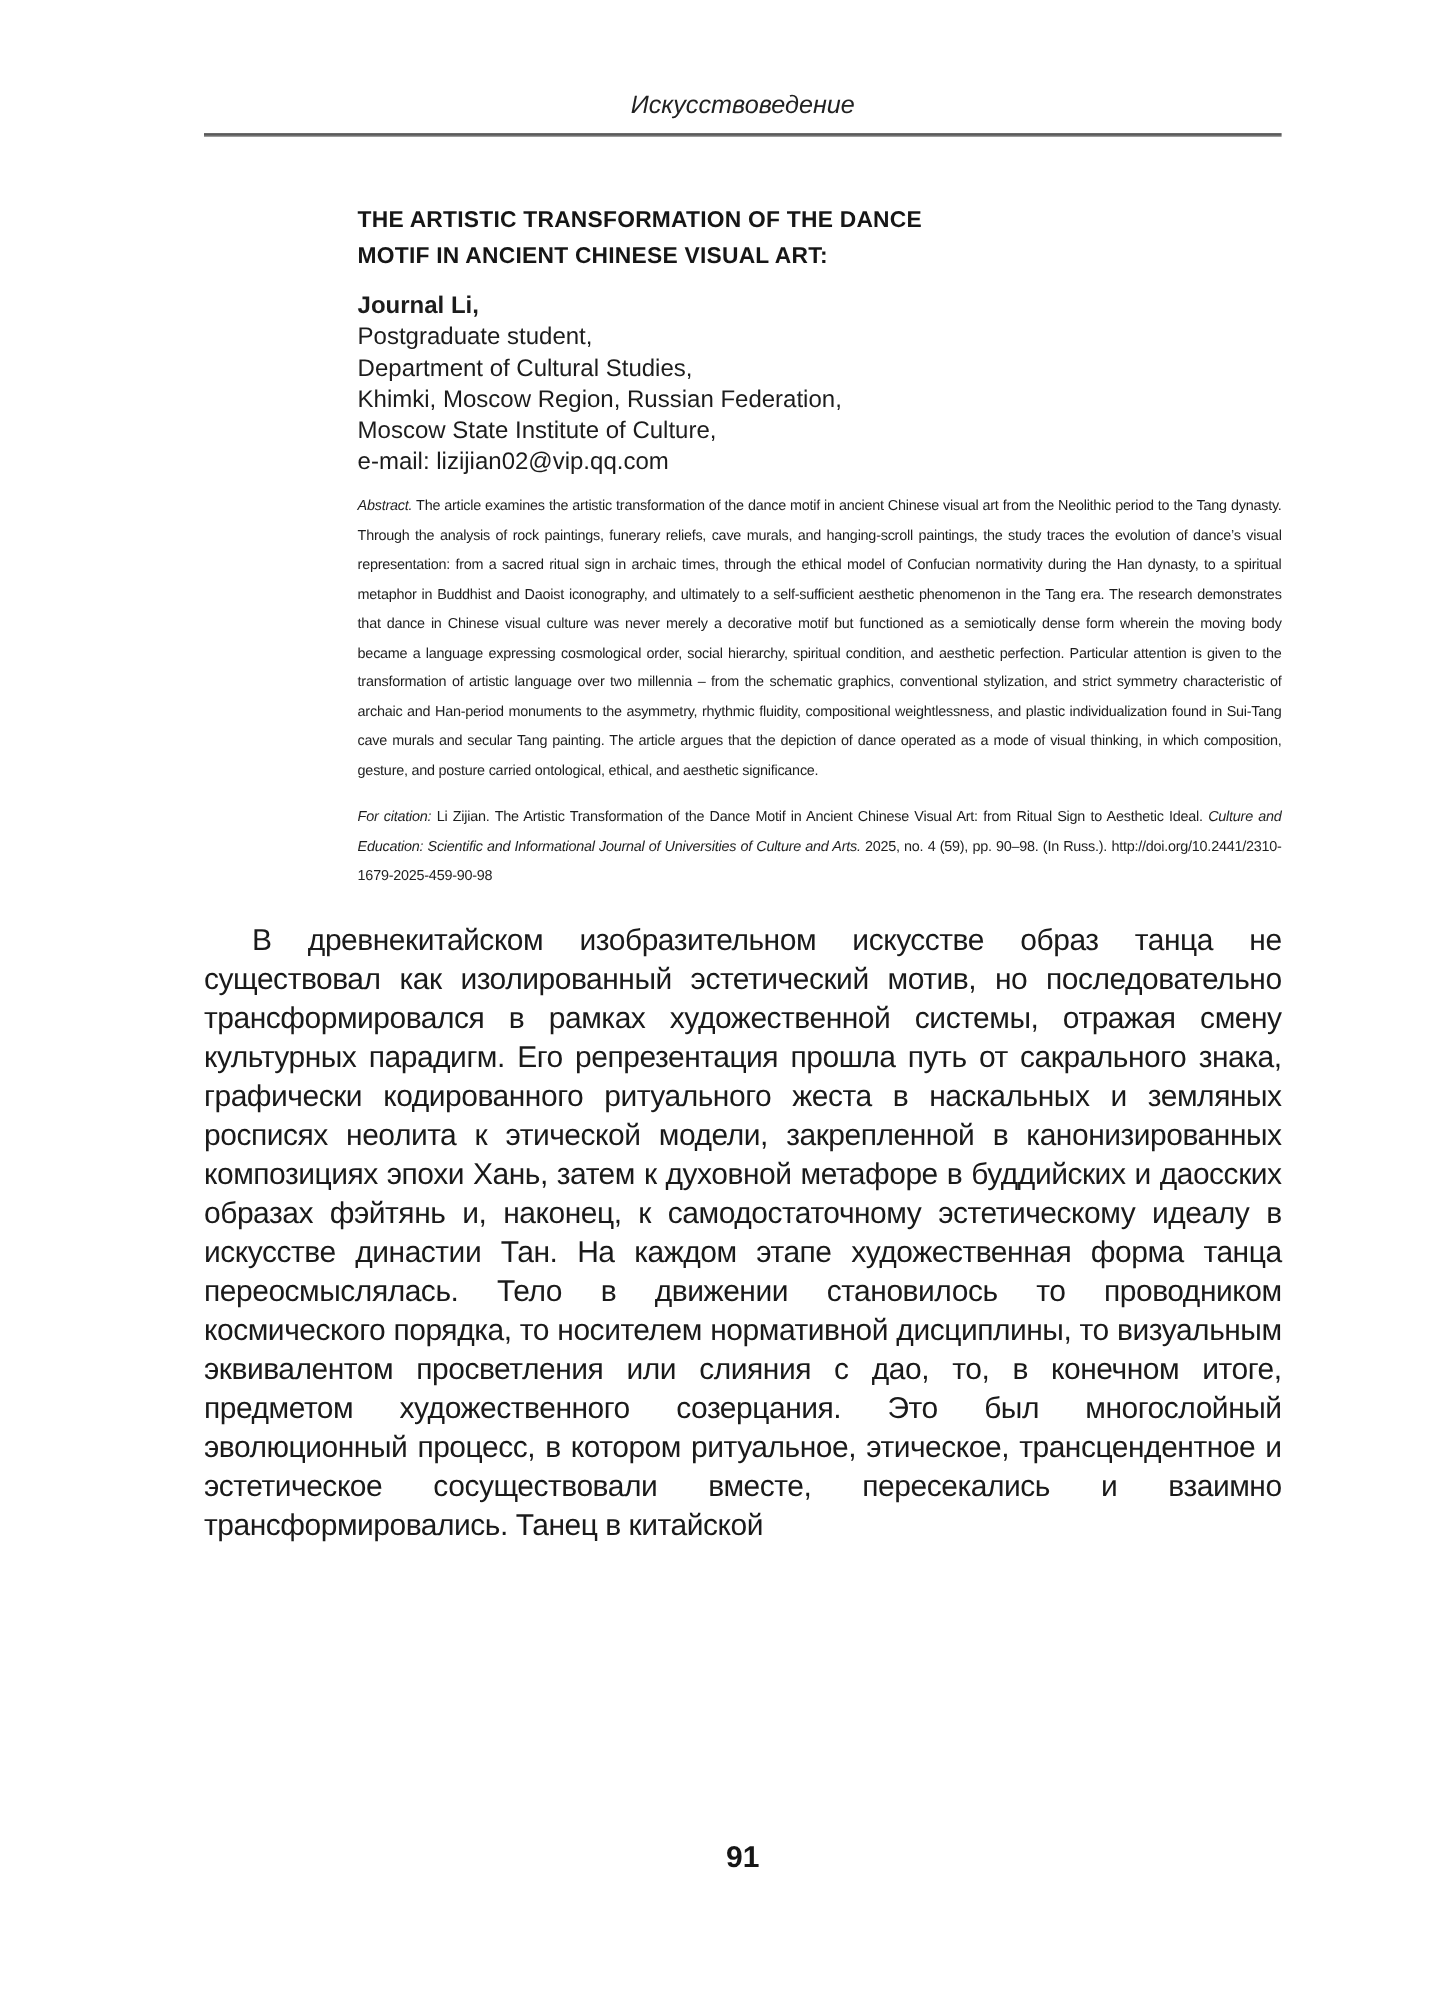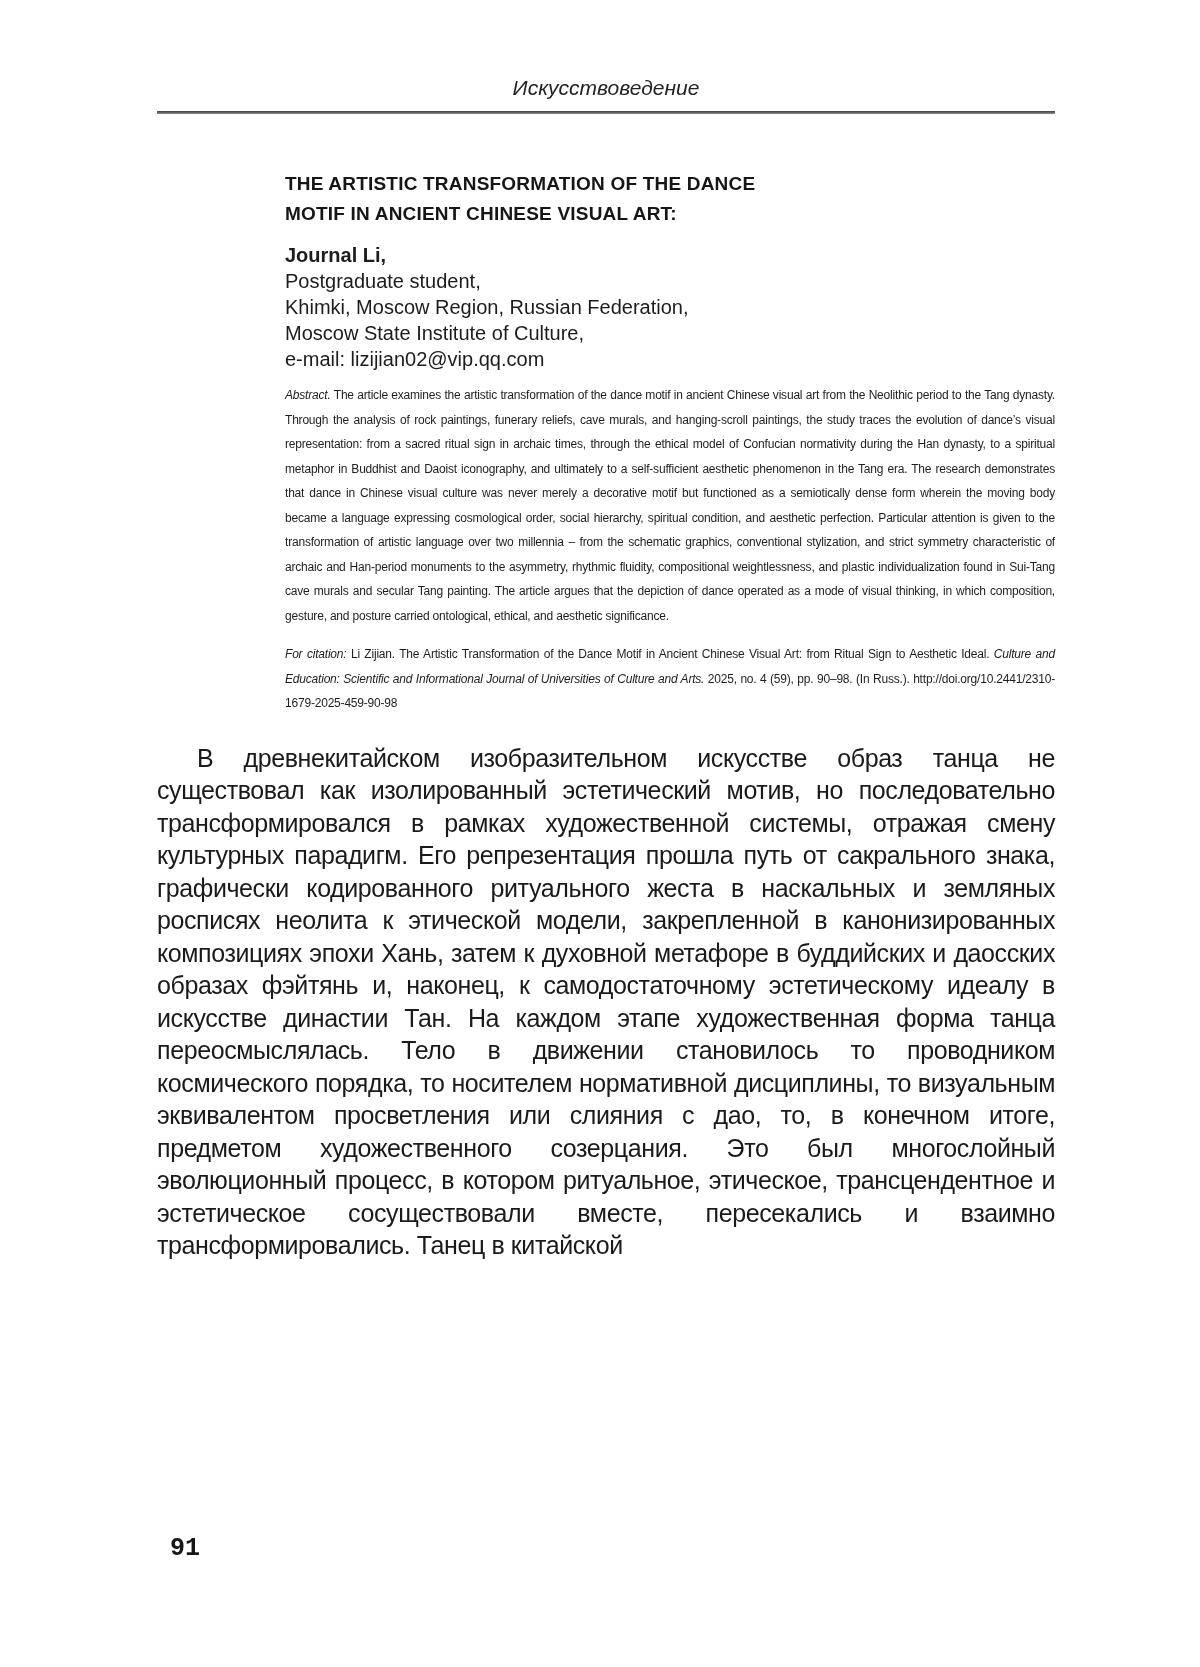--- a/index.html
+++ b/index.html
@@ -11,21 +11,21 @@
     width: 1200px;
     height: 1667px;
     position: relative;
     overflow: hidden;
     font-family: "Liberation Sans", "DejaVu Sans", sans-serif;
     color: #1c1c1c;
     -webkit-font-smoothing: antialiased;
   }
   .content {
     position: absolute;
-    left: 157px;
+    left: 170px;
     top: 0;
     width: 898px;
   }
   .running-head {
     margin-top: 76px;
     text-align: center;
     font-style: italic;
     font-size: 21px;
     line-height: 24px;
     color: #222;
@@ -73,24 +73,24 @@
     letter-spacing: -0.4px;
     text-align: justify;
     text-indent: 40px;
     color: #1a1a1a;
   }
   .page-number {
     position: absolute;
     left: 170px;
     top: 1534px;
     width: 898px;
+    text-align: center;
     font-size: 25px;
     font-weight: bold;
     color: #161616;
-    font-family: Liberation Mono, monospace;
   }
 </style>
 </head>
 <body>
 
 <div class="content">
 
   <div class="running-head">Искусствоведение</div>
 
   <div class="rule"></div>
@@ -98,20 +98,21 @@
   <div class="inner">
 
     <h1 class="title">
       <span class="tl">THE ARTISTIC TRANSFORMATION OF THE DANCE</span>
       <span class="tl">MOTIF IN ANCIENT CHINESE VISUAL ART:</span>
     </h1>
 
     <div class="author">
       <div class="author-name">Journal Li,</div>
       <div>Postgraduate student,</div>
+      <div>Department of Cultural Studies,</div>
       <div>Khimki, Moscow Region, Russian Federation,</div>
       <div>Moscow State Institute of Culture,</div>
       <div>e-mail: lizijian02@vip.qq.com</div>
     </div>
 
     <p class="meta abstract"><span class="it">Abstract.</span><span> The article examines the artistic transformation of the dance motif in ancient Chinese visual art from the Neolithic period to the Tang dynasty. Through the analysis of rock paintings, funerary reliefs, cave murals, and hanging-scroll paintings, the study traces the evolution of dance’s visual representation: from a sacred ritual sign in archaic times, through the ethical model of Confucian normativity during the Han dynasty, to a spiritual metaphor in Buddhist and Daoist iconography, and ultimately to a self-sufficient aesthetic phenomenon in the Tang era. The research demonstrates that dance in Chinese visual culture was never merely a decorative motif but functioned as a semiotically dense form wherein the moving body became a language expressing cosmological order, social hierarchy, spiritual condition, and aesthetic perfection. Particular attention is given to the transformation of artistic language over two millennia – from the schematic graphics, conventional stylization, and strict symmetry characteristic of archaic and Han-period monuments to the asymmetry, rhythmic fluidity, compositional weightlessness, and plastic individualization found in Sui-Tang cave murals and secular Tang painting. The article argues that the depiction of dance operated as a mode of visual thinking, in which composition, gesture, and posture carried ontological, ethical, and aesthetic significance.</span></p>
 
 
     <p class="meta citation"><span class="it">For citation:</span><span> Li Zijian. The Artistic Transformation of the Dance Motif in Ancient Chinese Visual Art: from Ritual Sign to Aesthetic Ideal. </span><span class="it">Culture and Education: Scientific and Informational Journal of Universities of Culture and Arts.</span><span> 2025, no. 4 (59), pp. 90–98. (In Russ.). http://doi.org/10.2441/2310-1679-2025-459-90-98</span></p>
 

